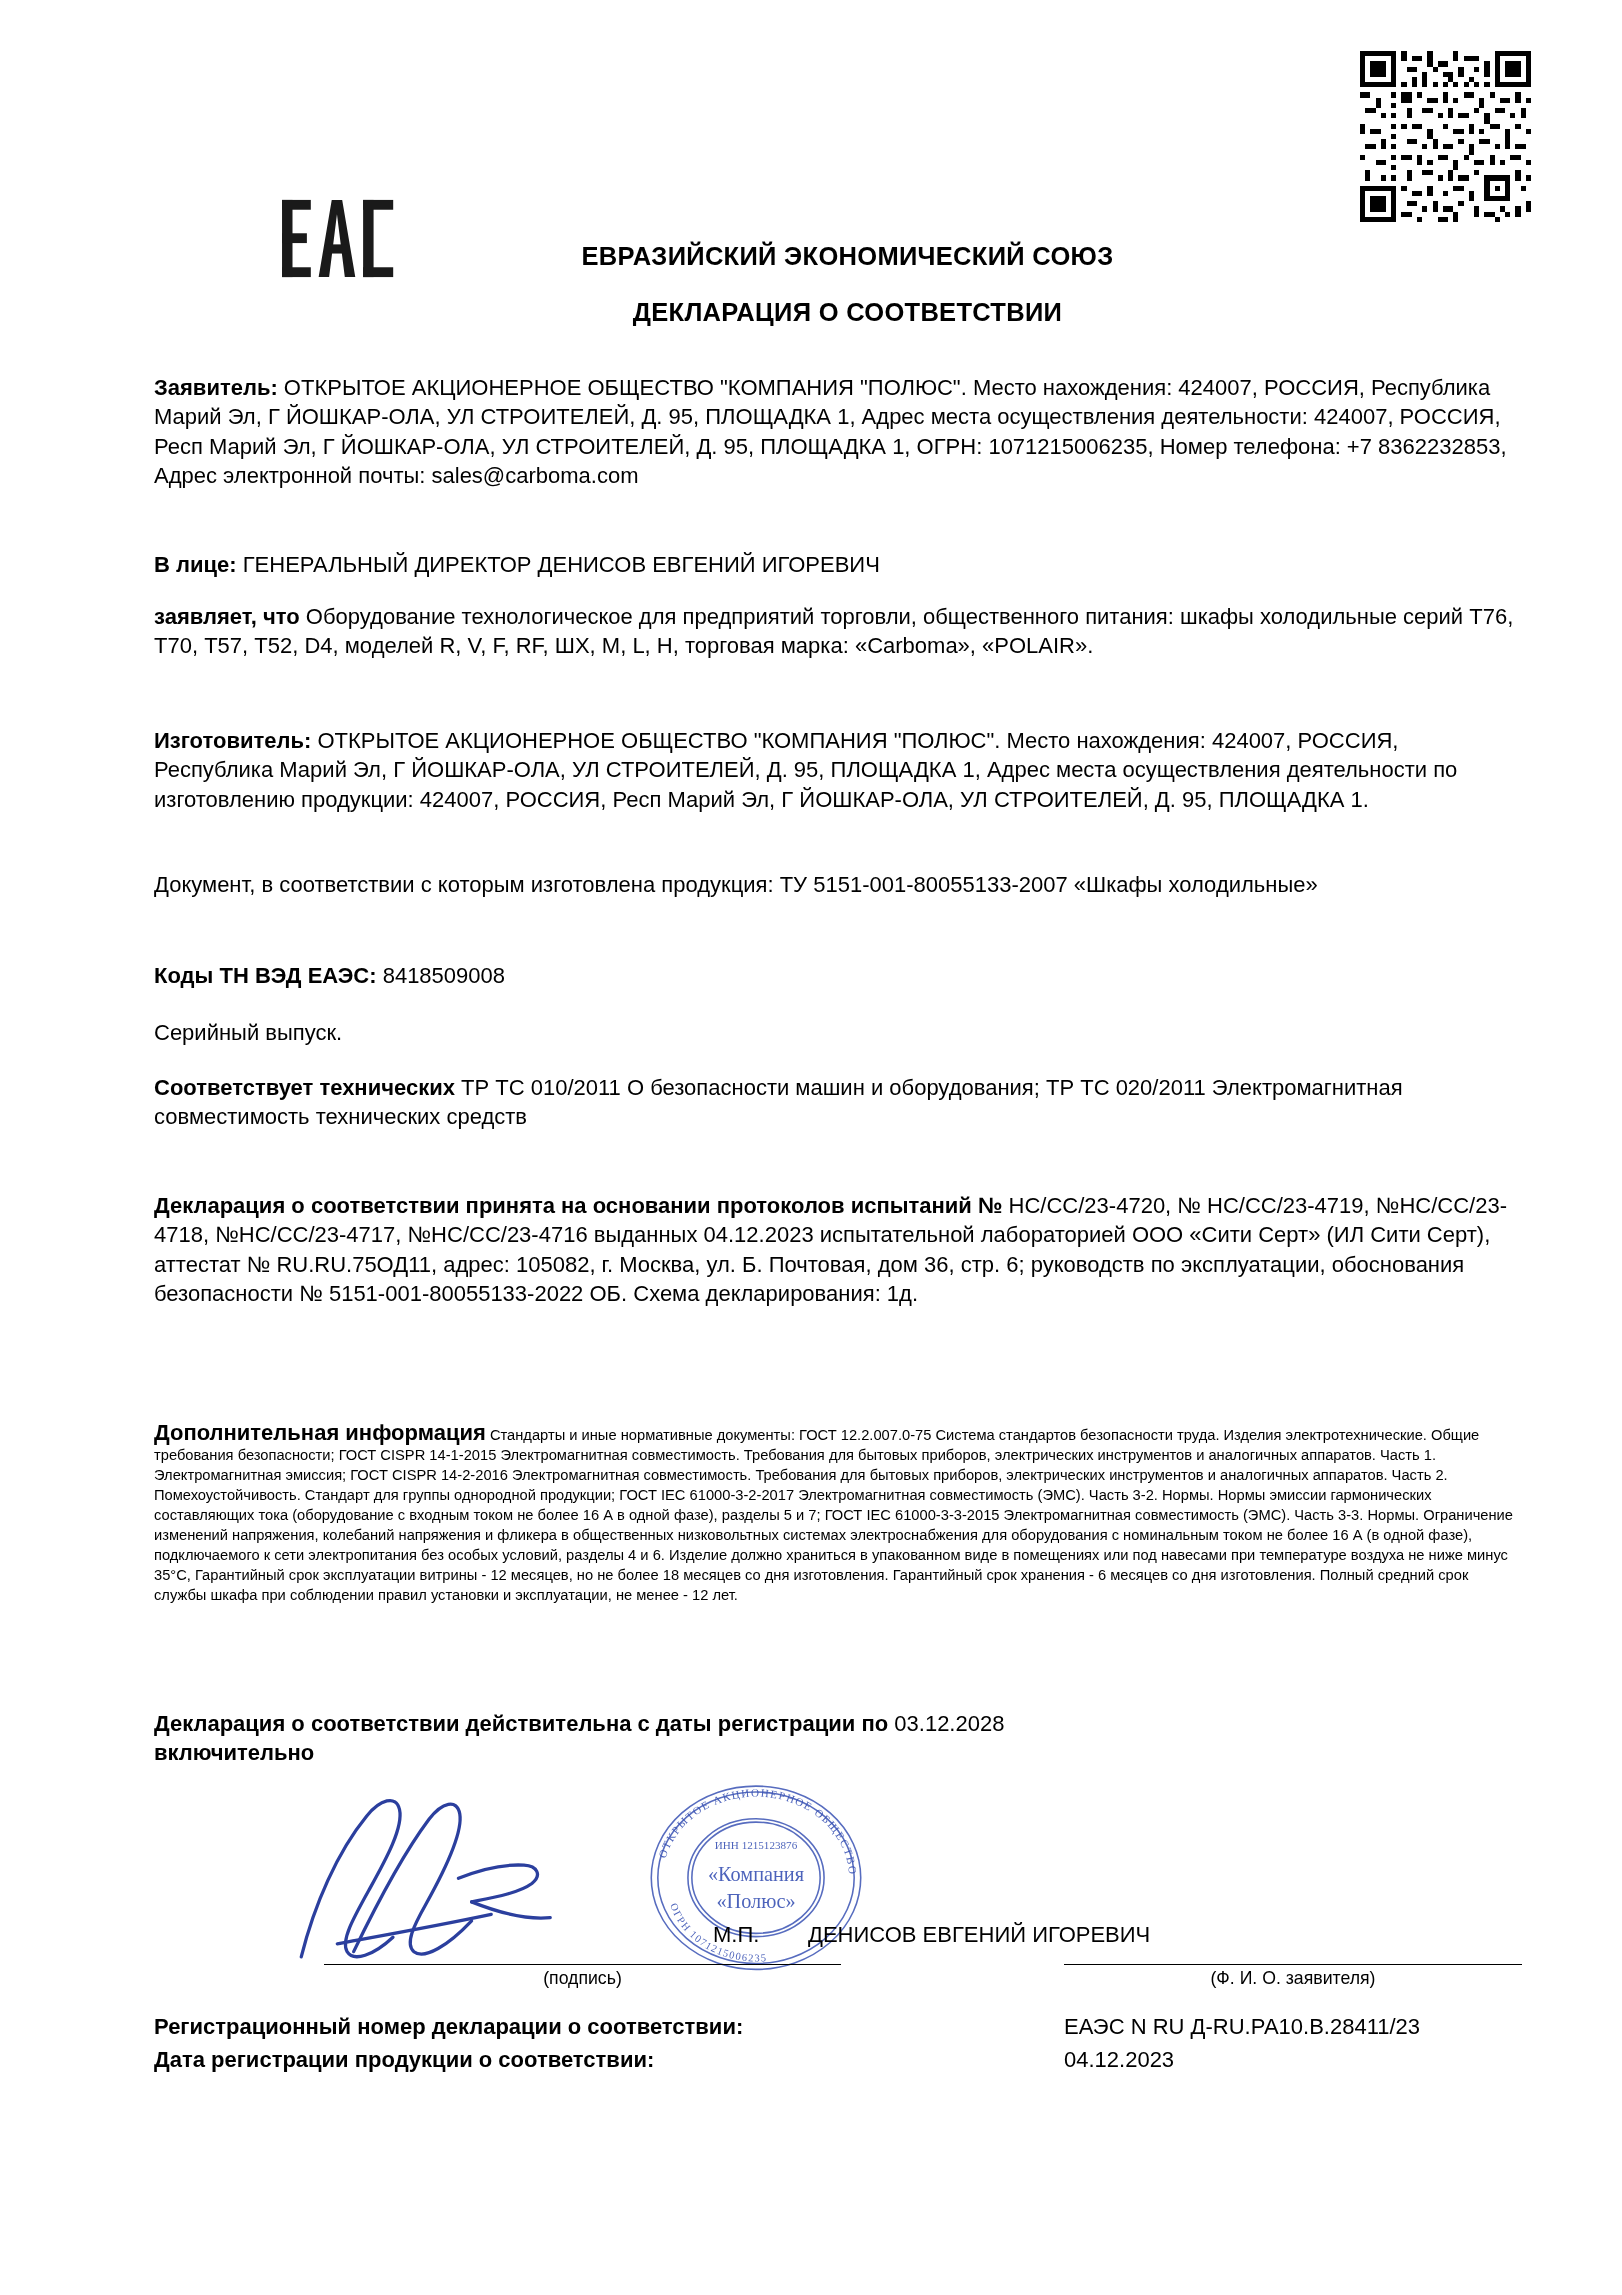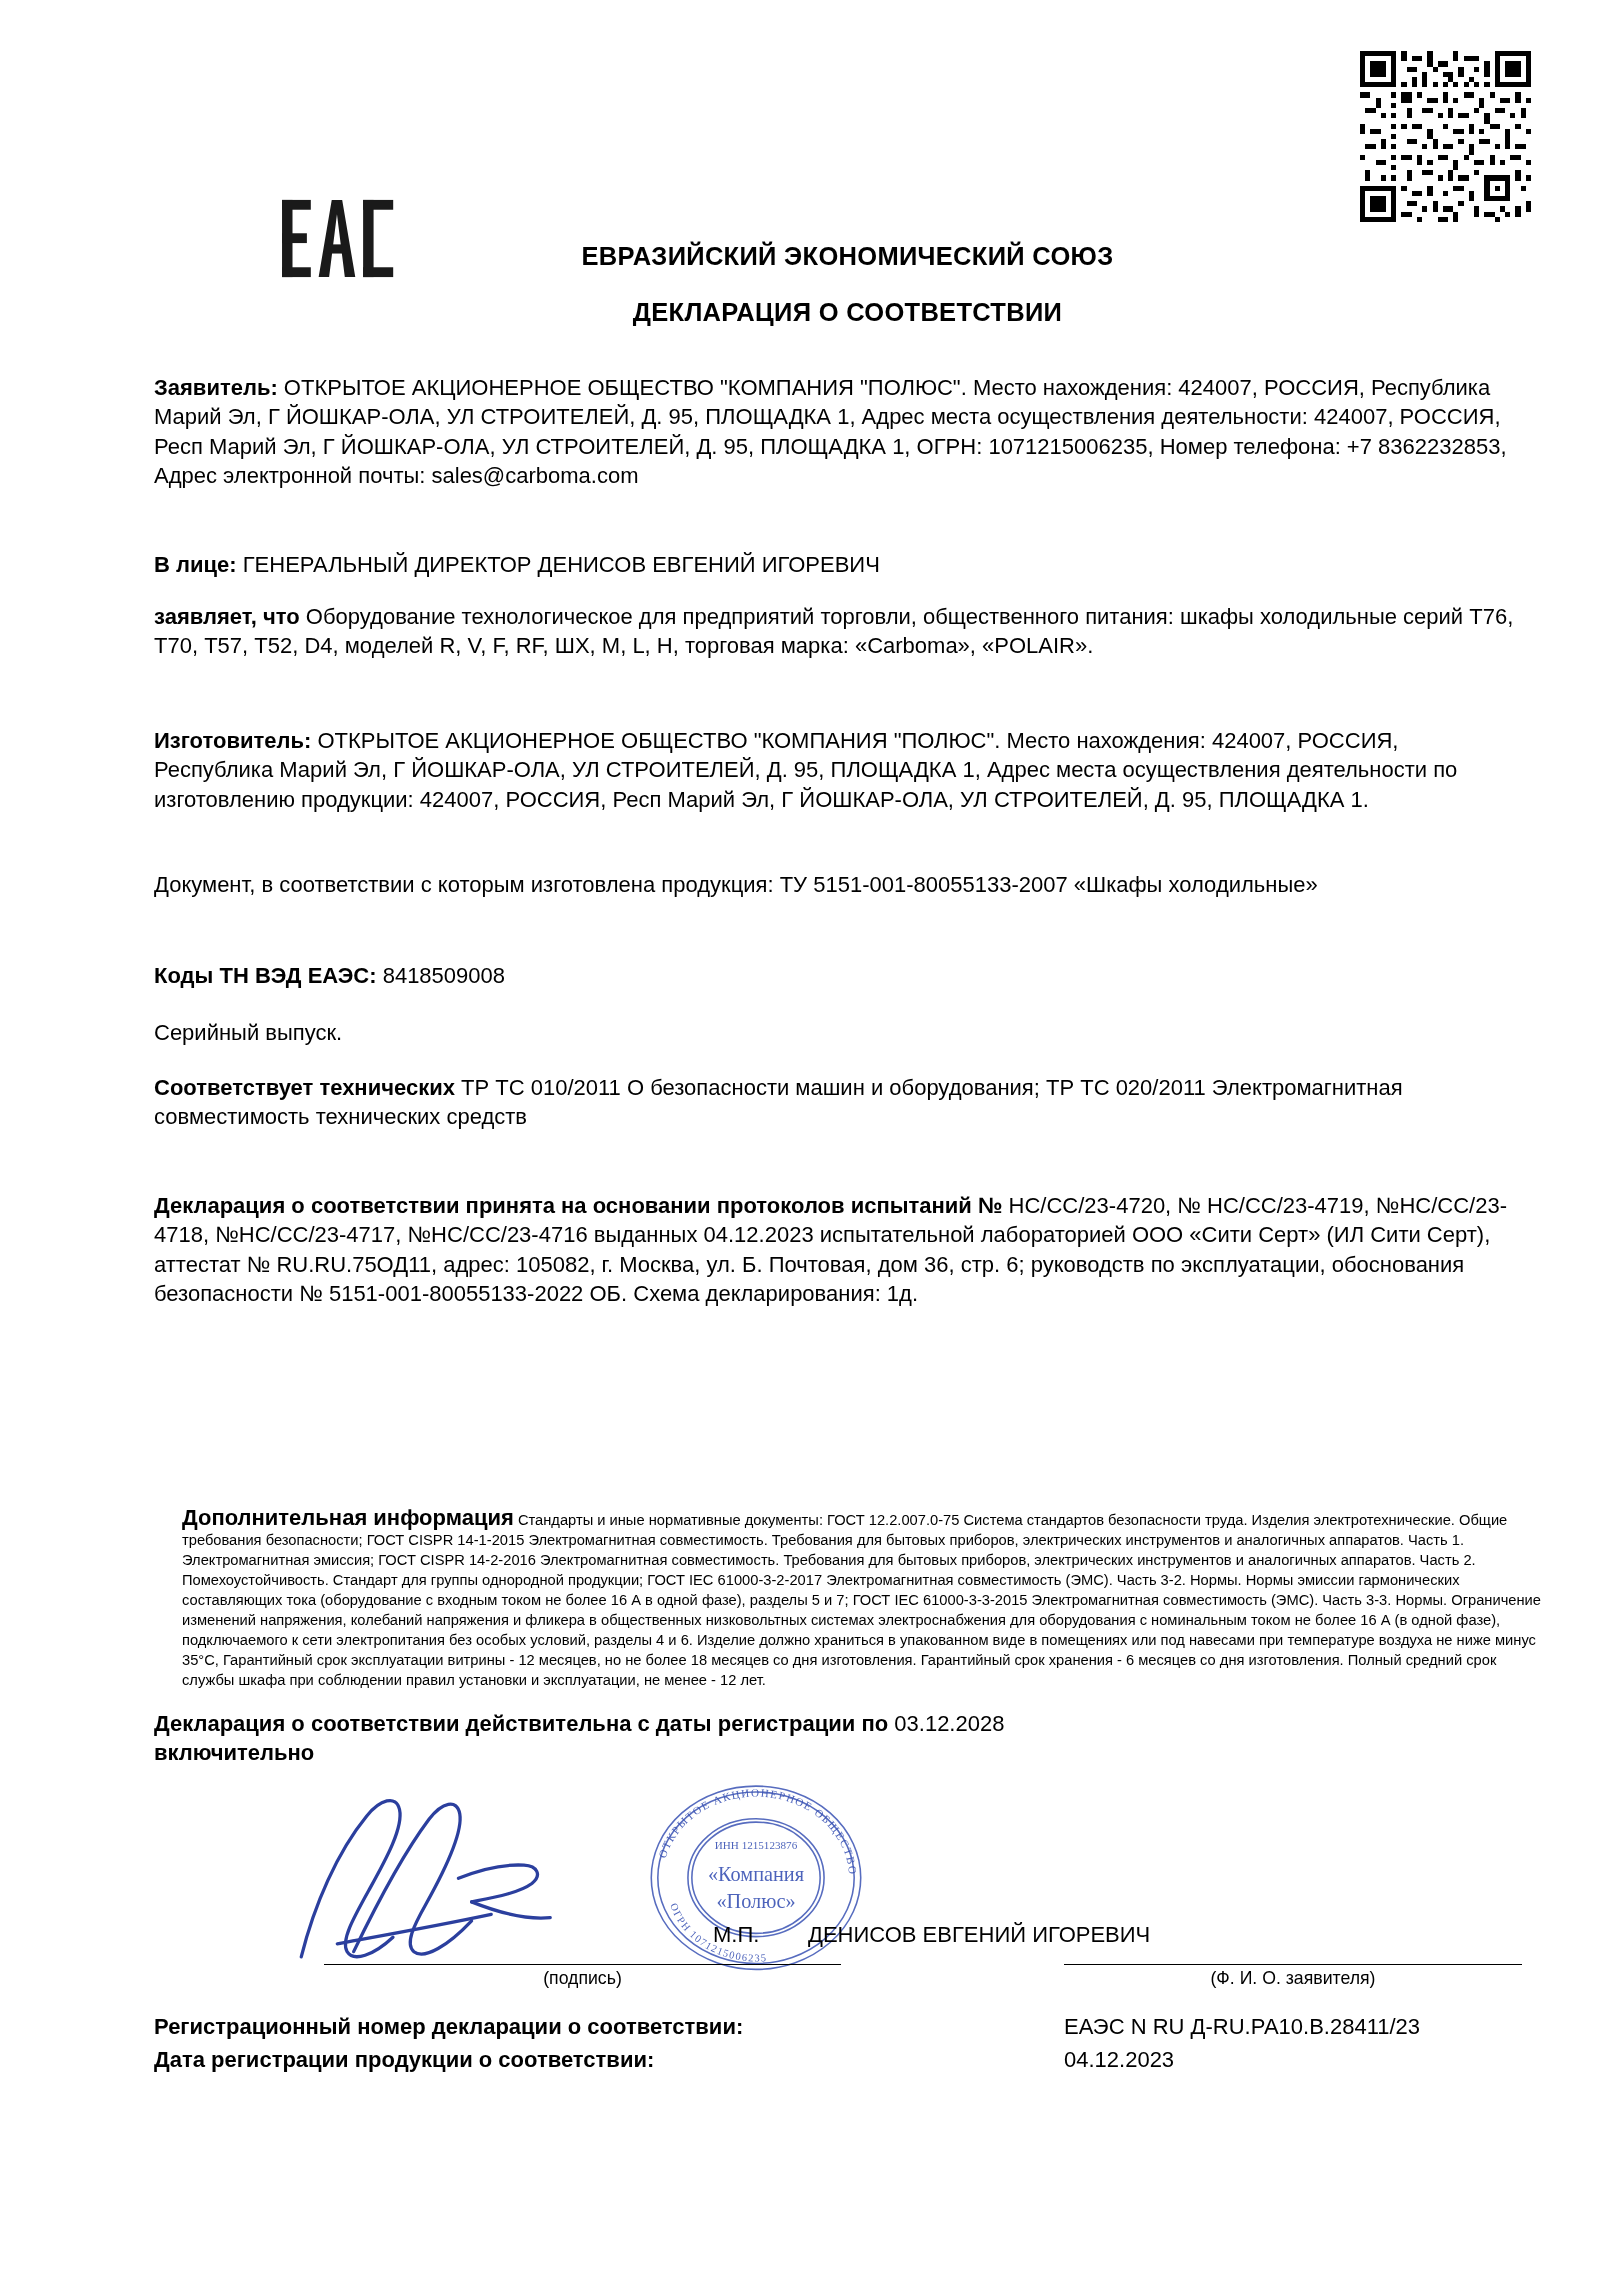--- a/index.html
+++ b/index.html
@@ -86,26 +86,25 @@
   .b-docbasis  { top: 870px; }
   .b-tnved     { top: 961px; }
   .b-serial    { top: 1018px; }
   .b-conform   { top: 1073px; }
   .b-protocols { top: 1191px; }
 
   
   .b-addinfo {
     position: absolute;
     left: 0;
-    top: 1508px;
+    top: 1423px;
     width: 1368px;
     font-size: 14.7px;
     line-height: 20px;
     text-align: left;
-    margin-left: 28px;
   }
   .b-addinfo .addinfo-title {
     font-size: 22px;
     font-weight: bold;
   }
 
   .b-valid {
     position: absolute;
     left: 0;
     top: 1709px;

